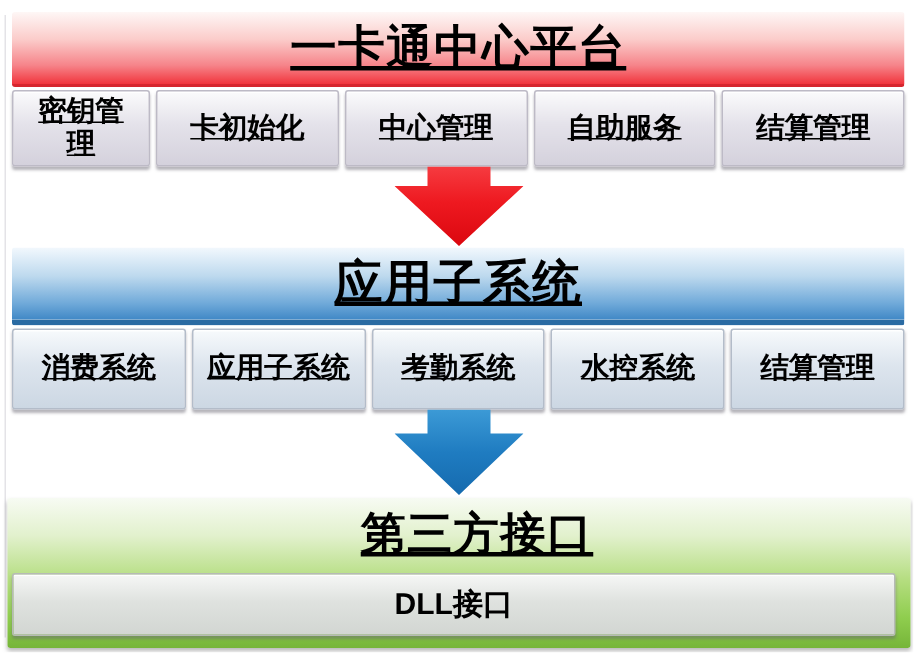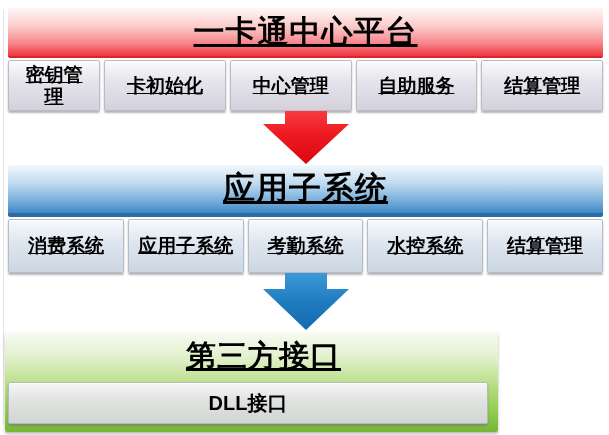--- a/index.html
+++ b/index.html
@@ -66,21 +66,21 @@
 
   
   .arrow-zone { display:flex; align-items:flex-start; justify-content:center; }
   .arrow-zone-1 { height:54px; }
   .arrow-zone-2 { height:59px; }
   .arrow-svg { display:block; }
 
   
   .panel-green {
     position:relative;
-    left:-3px; width:493px; height:100px;
+    left:-3px; width:602px; height:100px;
     border-radius:2px;
     background:linear-gradient(180deg,#f7fbf3 0%, #e2f1cd 25%, #b4dd7f 55%, #8fcd4e 80%, #76b539 100%);
     box-shadow:0 2px 3px rgba(128,128,128,0.55);
     box-sizing:border-box;
     padding-left:24px;
   }
   .panel-green .banner-green {
     height:49px;
     display:flex; align-items:center; justify-content:center;
   }

